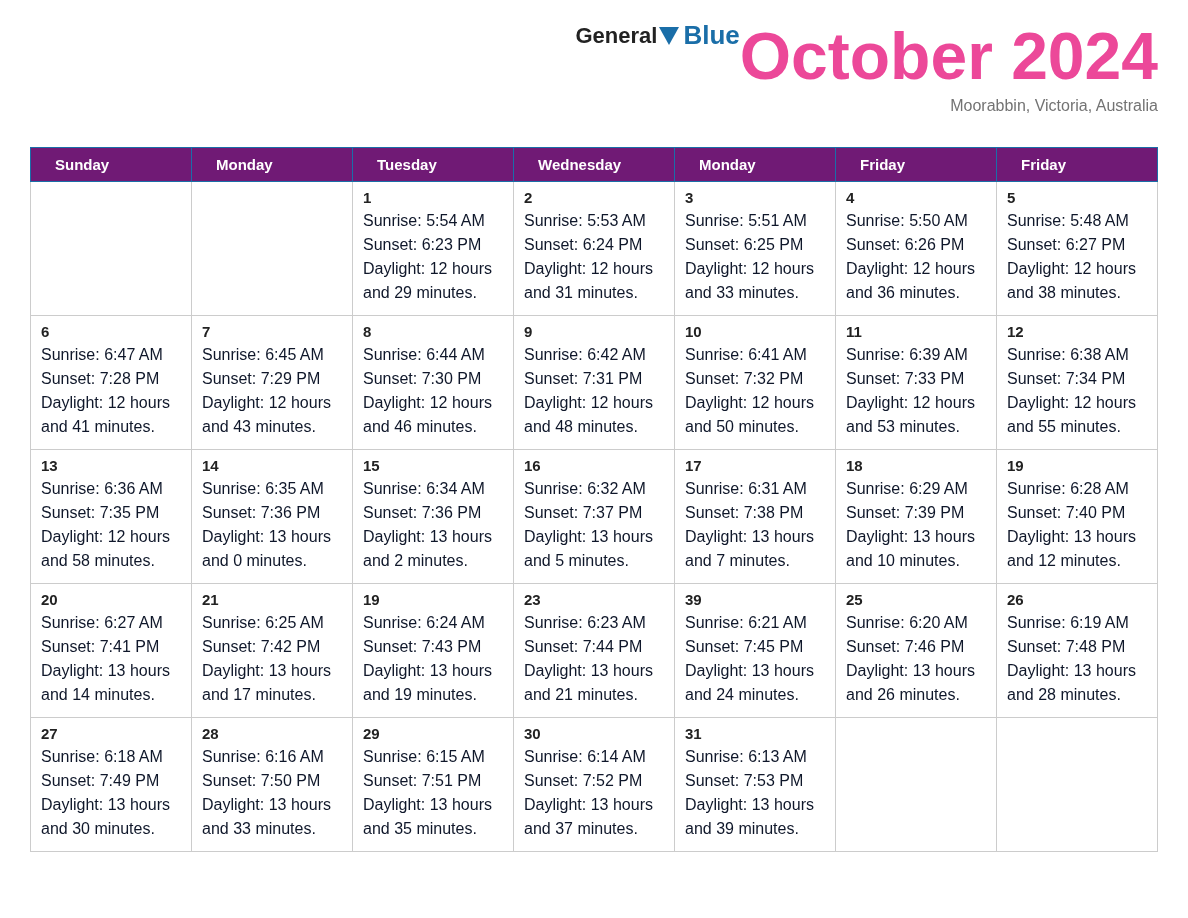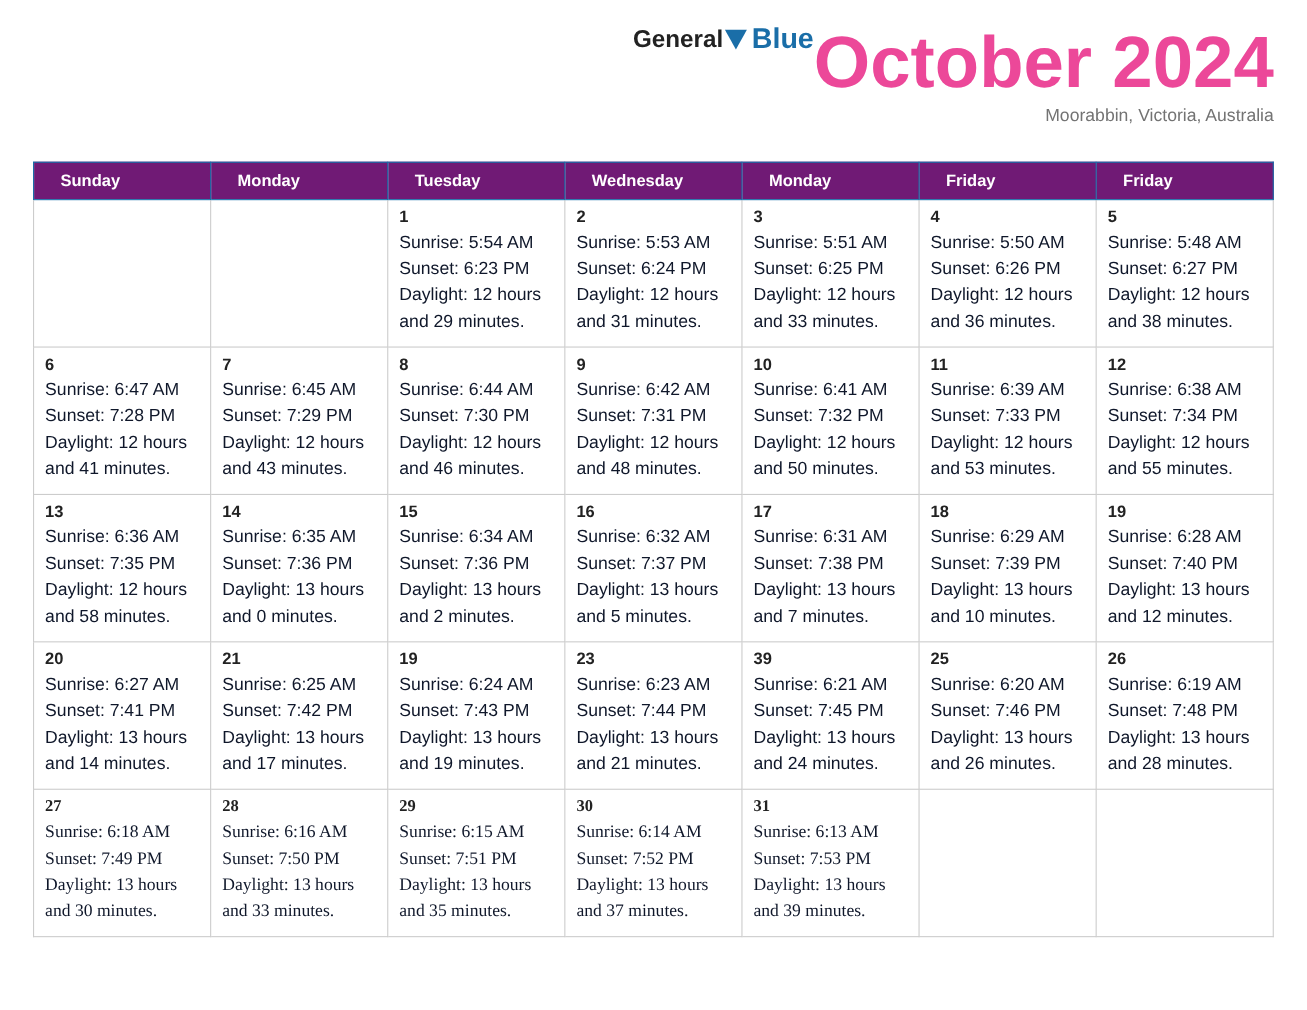--- a/index.html
+++ b/index.html
@@ -94,21 +94,20 @@
       line-height: 1.5;
     }
     .empty-cell {
       background: #f9f9f9;
     }
     tr td {
       border-bottom: 2px solid #1a6ea8;
     }
     tr:last-child td {
       border-bottom: 1px solid #ccc;
-      font-family: Liberation Serif, serif;
     }
   </style>
 </head>
 <body>
 
 <div class="header">
   <div class="logo">
     <div class="logo-text">
       <span class="logo-general">General</span>
       <span class="logo-arrow"></span>

